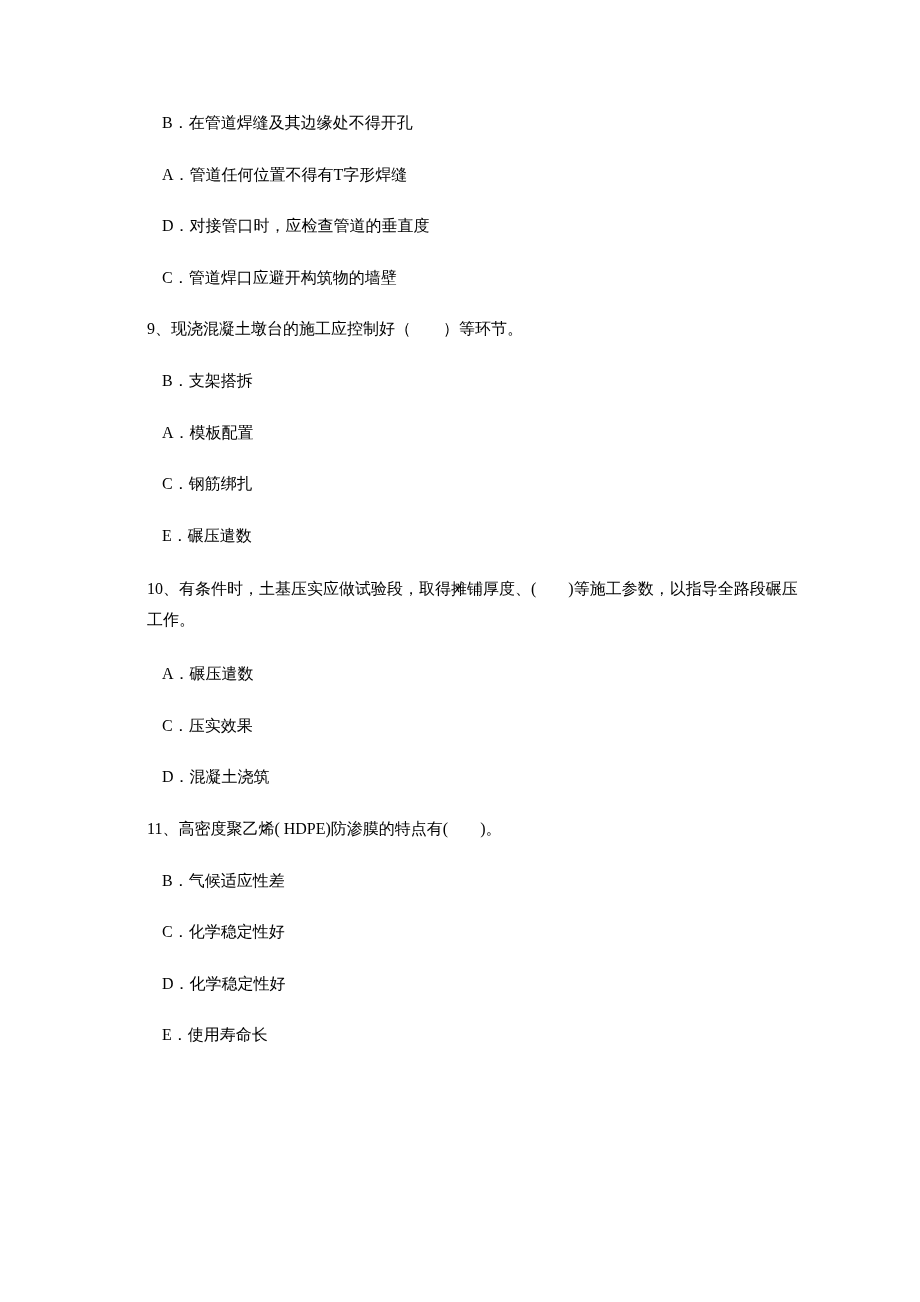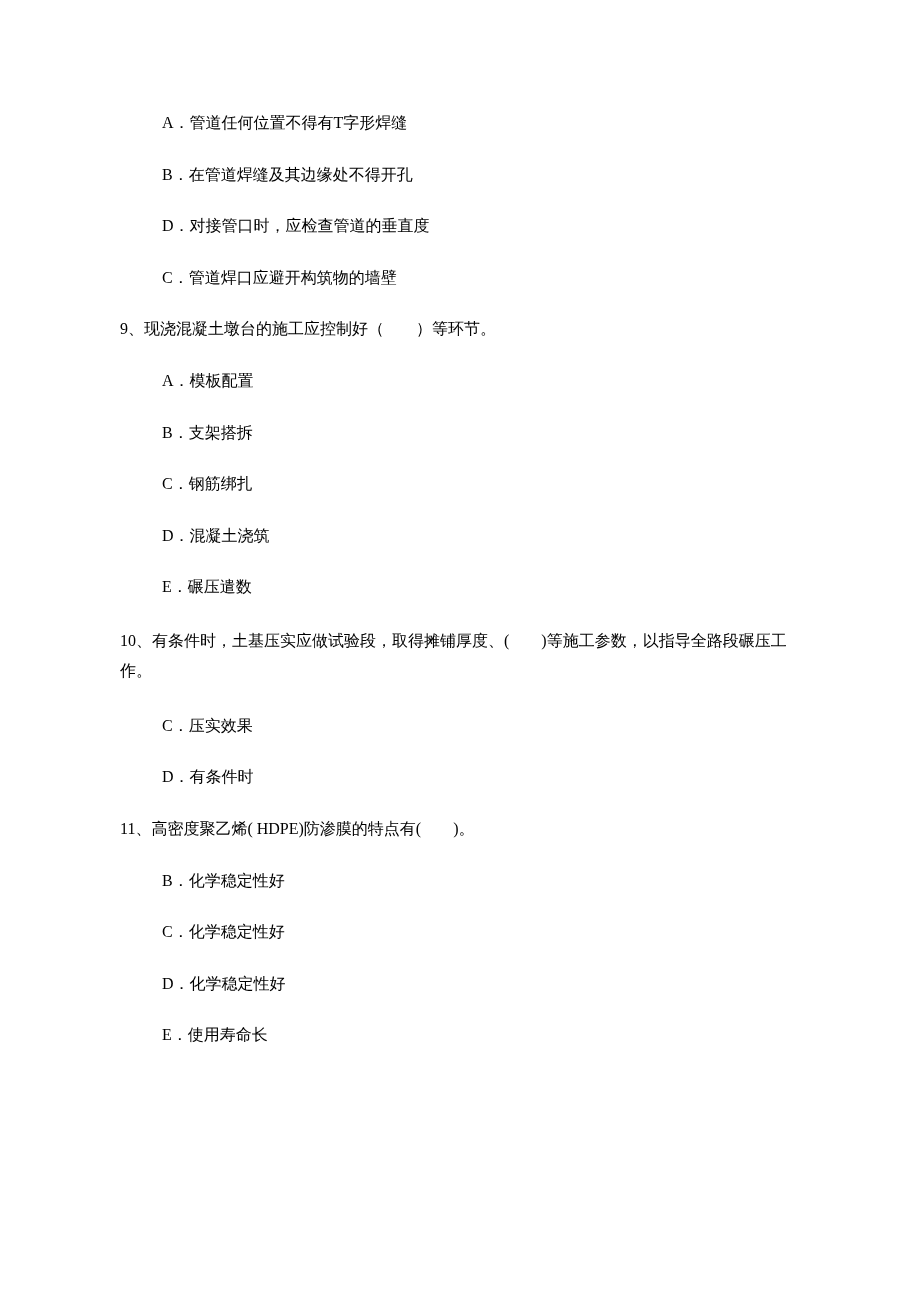--- a/index.html
+++ b/index.html
@@ -18,61 +18,62 @@
     box-sizing: border-box;
     position: relative;
   }
   .option {
     padding-left: 42px;
     margin-bottom: 26px;
   }
   .question {
     margin-bottom: 26px;
     margin-top: 4px;
+    margin-left: 27px;
   }
   .question-block {
     margin-bottom: 6px;
   }
   .q-wrap {
     line-height: 1.9;
   }
   .spacer-top {
     height: 0px;
   }
 </style>
 </head>
 <body>
 
 <div class="page">
 
   <div class="spacer-top"></div>
 
   <div class="question-block">
+    <div class="option">B．在管道焊缝及其边缘处不得开孔</div>
     <div class="option">A．管道任何位置不得有T字形焊缝</div>
-    <div class="option">B．在管道焊缝及其边缘处不得开孔</div>
     <div class="option">D．对接管口时，应检查管道的垂直度</div>
     <div class="option">C．管道焊口应避开构筑物的墙壁</div>
   </div>
 
   <div class="question-block">
     <div class="question">9、现浇混凝土墩台的施工应控制好（　　）等环节。</div>
+    <div class="option">B．支架搭拆</div>
     <div class="option">A．模板配置</div>
-    <div class="option">B．支架搭拆</div>
     <div class="option">C．钢筋绑扎</div>
-    <div class="option">D．混凝土浇筑</div>
     <div class="option">E．碾压遣数</div>
   </div>
 
   <div class="question-block">
     <div class="question q-wrap">10、有条件时，土基压实应做试验段，取得摊铺厚度、(　　)等施工参数，以指导全路段碾压工作。</div>
+    <div class="option">A．碾压遣数</div>
     <div class="option">C．压实效果</div>
-    <div class="option">D．有条件时</div>
+    <div class="option">D．混凝土浇筑</div>
   </div>
 
   <div class="question-block">
     <div class="question">11、高密度聚乙烯( HDPE)防渗膜的特点有(　　)。</div>
-    <div class="option">B．化学稳定性好</div>
+    <div class="option">B．气候适应性差</div>
     <div class="option">C．化学稳定性好</div>
     <div class="option">D．化学稳定性好</div>
     <div class="option">E．使用寿命长</div>
   </div>
 
 </div>
 
 </body></html>

